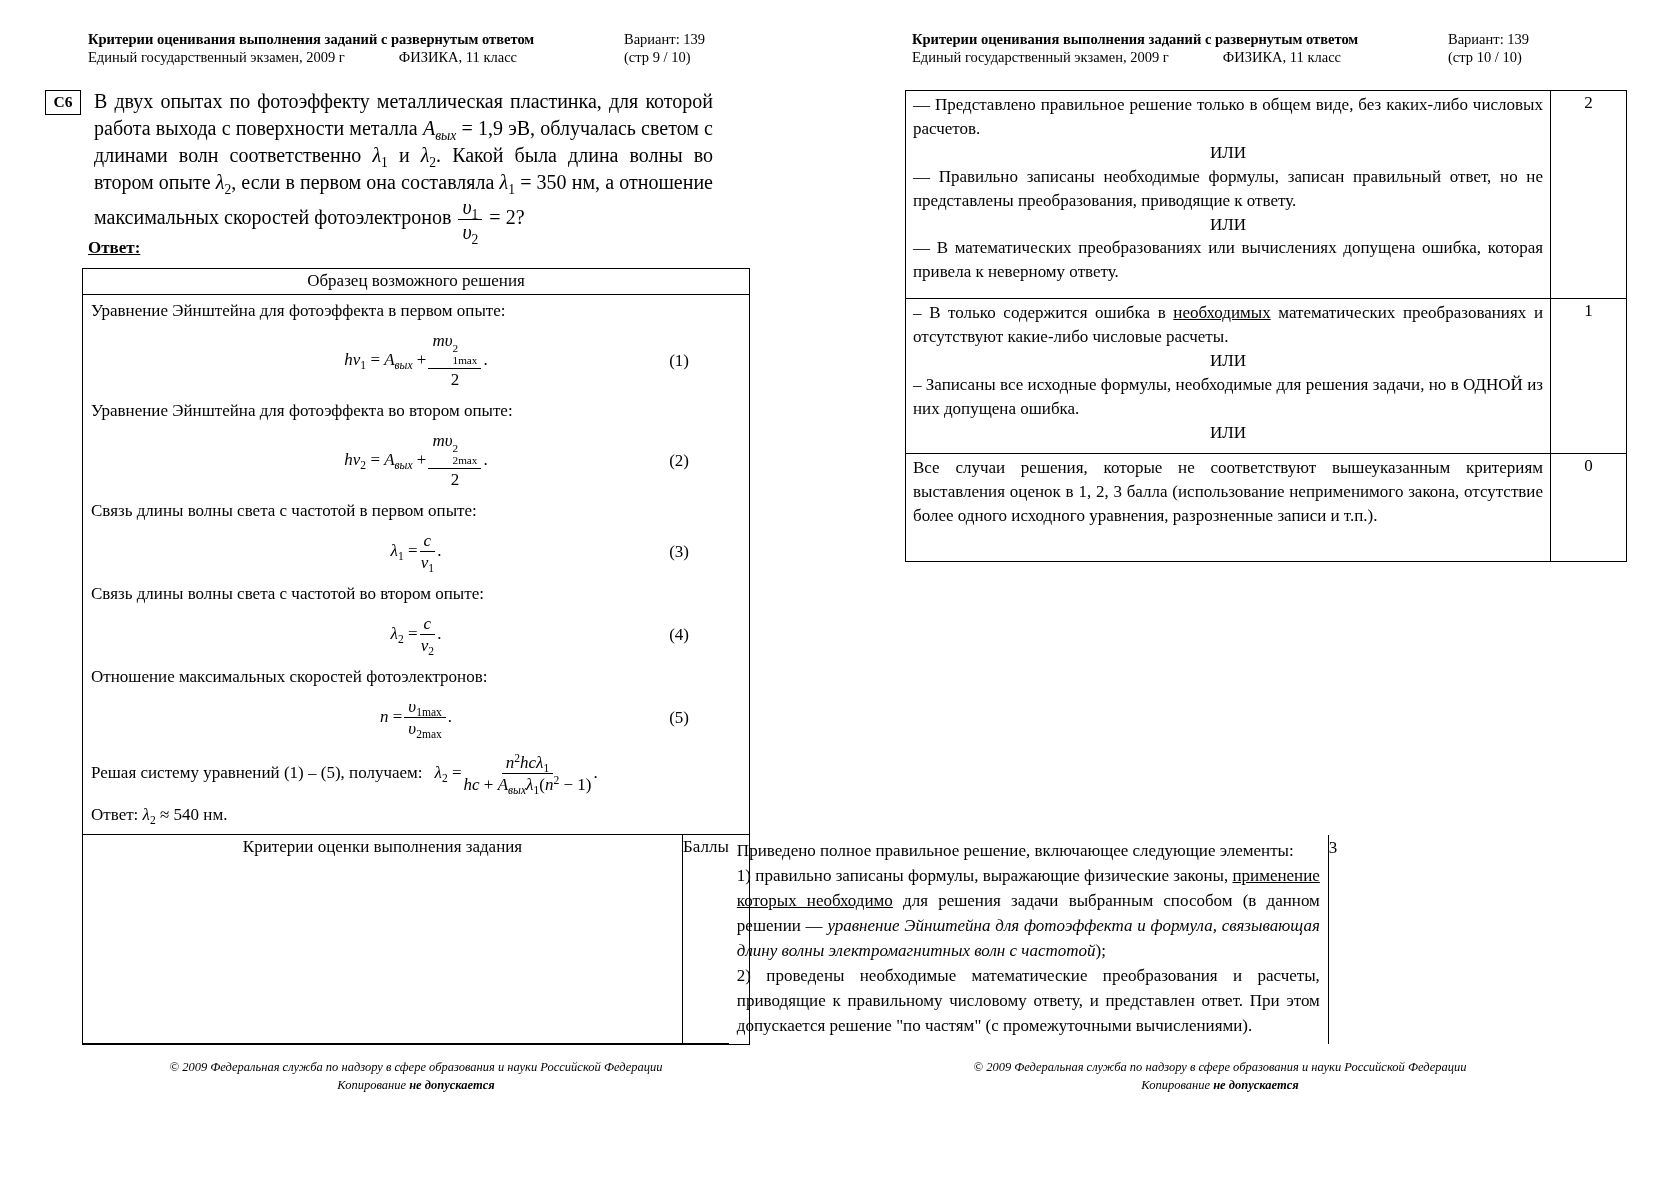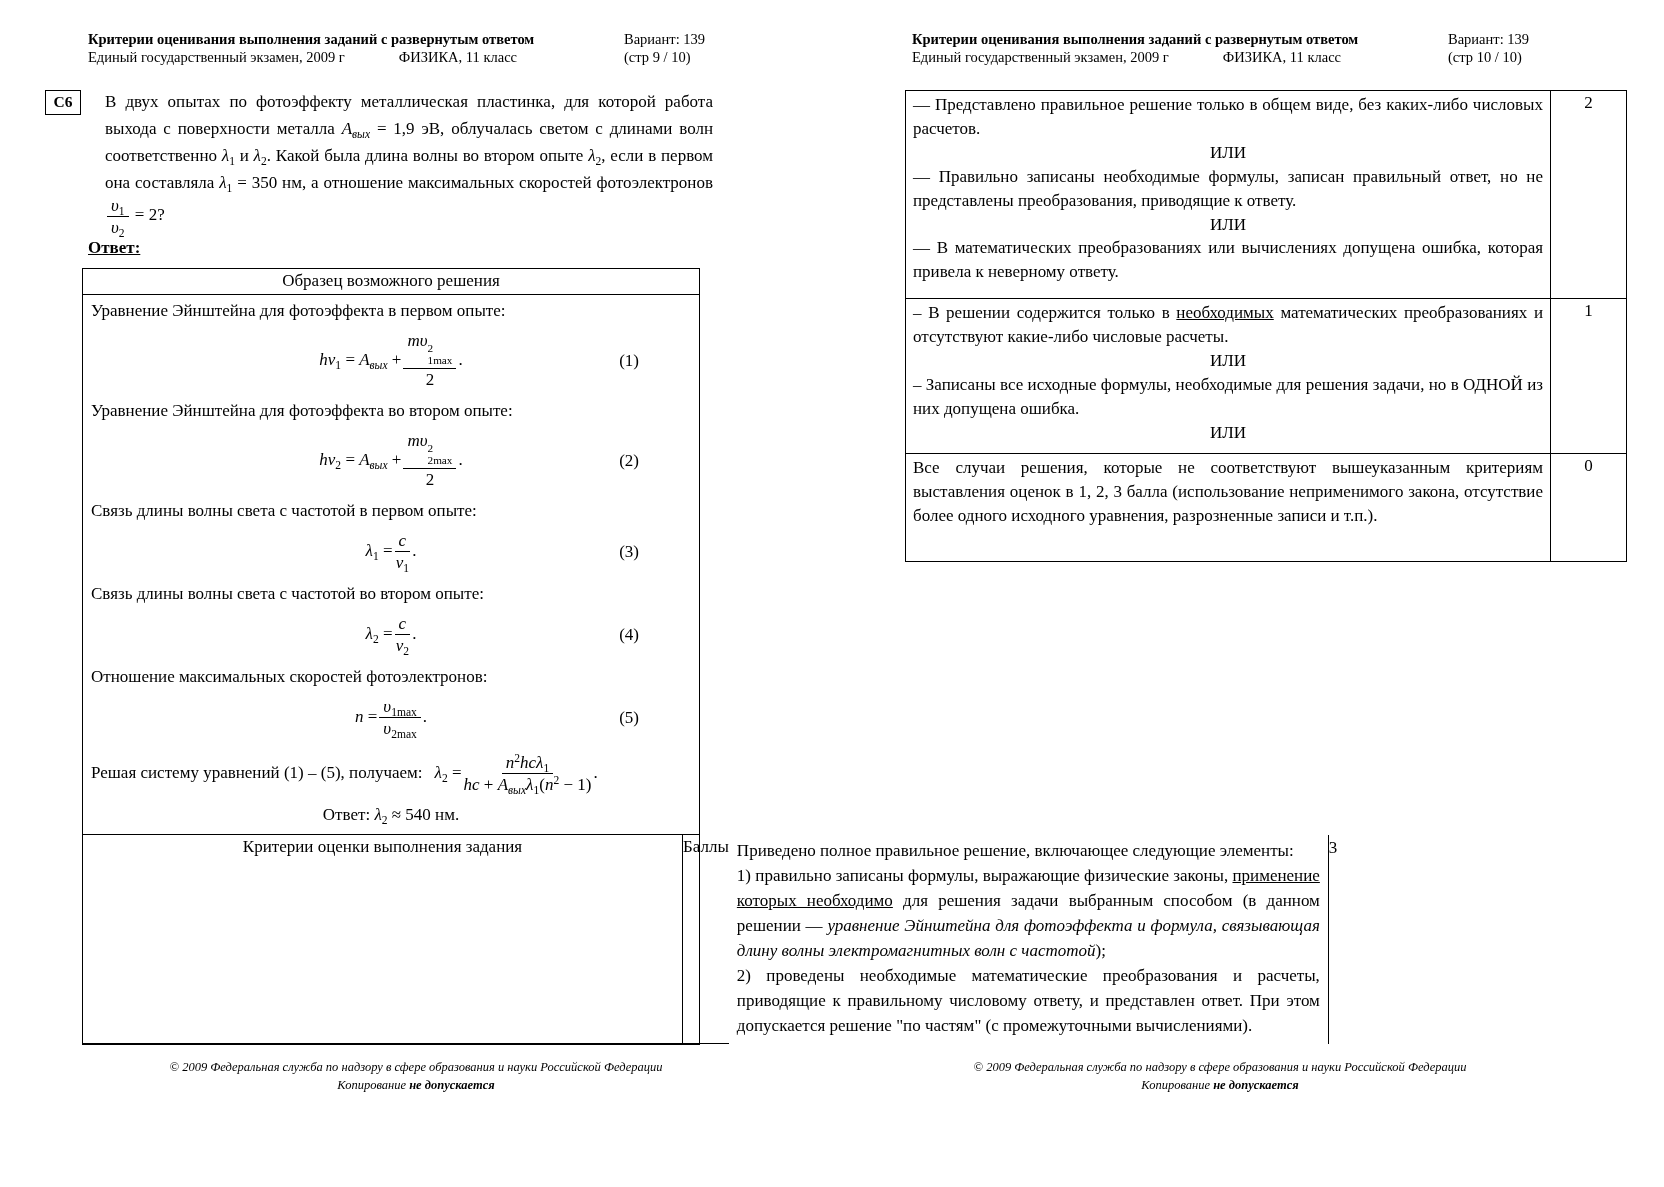--- a/index.html
+++ b/index.html
@@ -19,43 +19,43 @@
   .doc-title{font-weight:bold;}
   .doc-sub .subject{display:inline-block;margin-left:54px;}
   .variant-block{position:absolute;top:30px;font-size:14.5px;line-height:18px;}
   #page-left .variant-block{left:624px;}
   #page-right .variant-block{left:616px;}
 
   
   .task-row{position:absolute;top:88px;left:45px;width:668px;display:flex;align-items:flex-start;}
   .task-label{border:1.6px solid #000;font-weight:bold;font-size:15.5px;
     width:34px;min-width:34px;text-align:center;padding:2px 0 3px;margin-top:2px;}
-  .task-text{margin-left:24px;font-size:17px;line-height:27px;text-align:justify;width:620px;}
+  .task-text{margin-left:13px;font-size:20px;line-height:27px;text-align:justify;width:620px;}
 
   
   .answer-label{position:absolute;top:238px;left:88px;font-weight:bold;
     text-decoration:underline;font-size:17px;}
 
   
-  .left-tables{position:absolute;top:268px;left:82px;width:618px;}
+  .left-tables{position:absolute;top:268px;left:82px;width:668px;}
   .sol-table{border:1.6px solid #000;}
   .sol-header{border-bottom:1.4px solid #000;text-align:center;font-size:17px;
     padding:2px 0 3px;}
   .sol-body{padding:3px 8px 6px 8px;font-size:17px;}
   .sol-line{line-height:26px;}
   .eq-row{position:relative;text-align:center;padding:7px 0 9px;}
   .eq{display:inline-flex;align-items:center;font-size:17px;}
   .eq-no{position:absolute;right:52px;top:50%;transform:translateY(-50%);font-size:17px;}
   .frac{display:inline-flex;flex-direction:column;align-items:center;
     vertical-align:middle;line-height:1.12;margin:0 2px;}
   .frac .fnum{border-bottom:1.2px solid #000;padding:0 4px 1px;}
   .frac .fden{padding-top:1px;}
   .final-row{display:flex;align-items:center;padding:6px 0 4px;line-height:22px;text-align:left;}
   .final-lead{margin-right:12px;}
-  .result-line{line-height:27px;padding-top:3px;text-align:center;}
+  .result-line{line-height:27px;padding-top:3px;}
 
   .crit-table{border:1.6px solid #000;border-top:none;display:flex;flex-direction:row;font-size:17px;}
   .crit-head{display:flex;border-bottom:1.4px solid #000;}
   .crit-head .c1{width:600px;box-sizing:border-box;border-right:1.2px solid #000;
     text-align:center;padding:2px 0 3px;}
   .crit-head .c2{flex:1;text-align:center;padding:2px 0 3px;}
   .crit-row{display:flex;}
   .crit-row .c1{width:600px;box-sizing:border-box;border-right:1.2px solid #000;
     padding:3px 8px 6px 8px;}
   .crit-row .c2{flex:1;text-align:center;padding-top:3px;}
@@ -251,21 +251,21 @@
           <div class="para"><span>— Представлено правильное решение только в общем виде, без каких-либо числовых расчетов.</span></div>
           <div class="para center"><span>ИЛИ</span></div>
           <div class="para"><span>— Правильно записаны необходимые формулы, записан правильный ответ, но не представлены преобразования, приводящие к ответу.</span></div>
           <div class="para center"><span>ИЛИ</span></div>
           <div class="para"><span>— В математических преобразованиях или вычислениях допущена ошибка, которая привела к неверному ответу.</span></div>
         </div>
       <div class="c2">2</div>
     </div>
     <div class="crit-row row-score-1">
       <div class="c1">
-          <div class="para"><span>– В решении содержится только в </span><span class="u">необходимых</span><span> математических преобразованиях и отсутствуют какие-либо числовые расчеты.</span></div>
+          <div class="para"><span>– В только содержится ошибка в </span><span class="u">необходимых</span><span> математических преобразованиях и отсутствуют какие-либо числовые расчеты.</span></div>
           <div class="para center"><span>ИЛИ</span></div>
           <div class="para"><span>– Записаны все исходные формулы, необходимые для решения задачи, но в ОДНОЙ из них допущена ошибка.</span></div>
           <div class="para center"><span>ИЛИ</span></div>
         </div>
       <div class="c2">1</div>
     </div>
     <div class="crit-row row-score-0">
       <div class="c1">
           <div class="para"><span>Все случаи решения, которые не соответствуют вышеуказанным критериям выставления оценок в 1, 2, 3 балла (использование неприменимого закона, отсутствие более одного исходного уравнения, разрозненные записи и т.п.).</span></div>
         </div>

